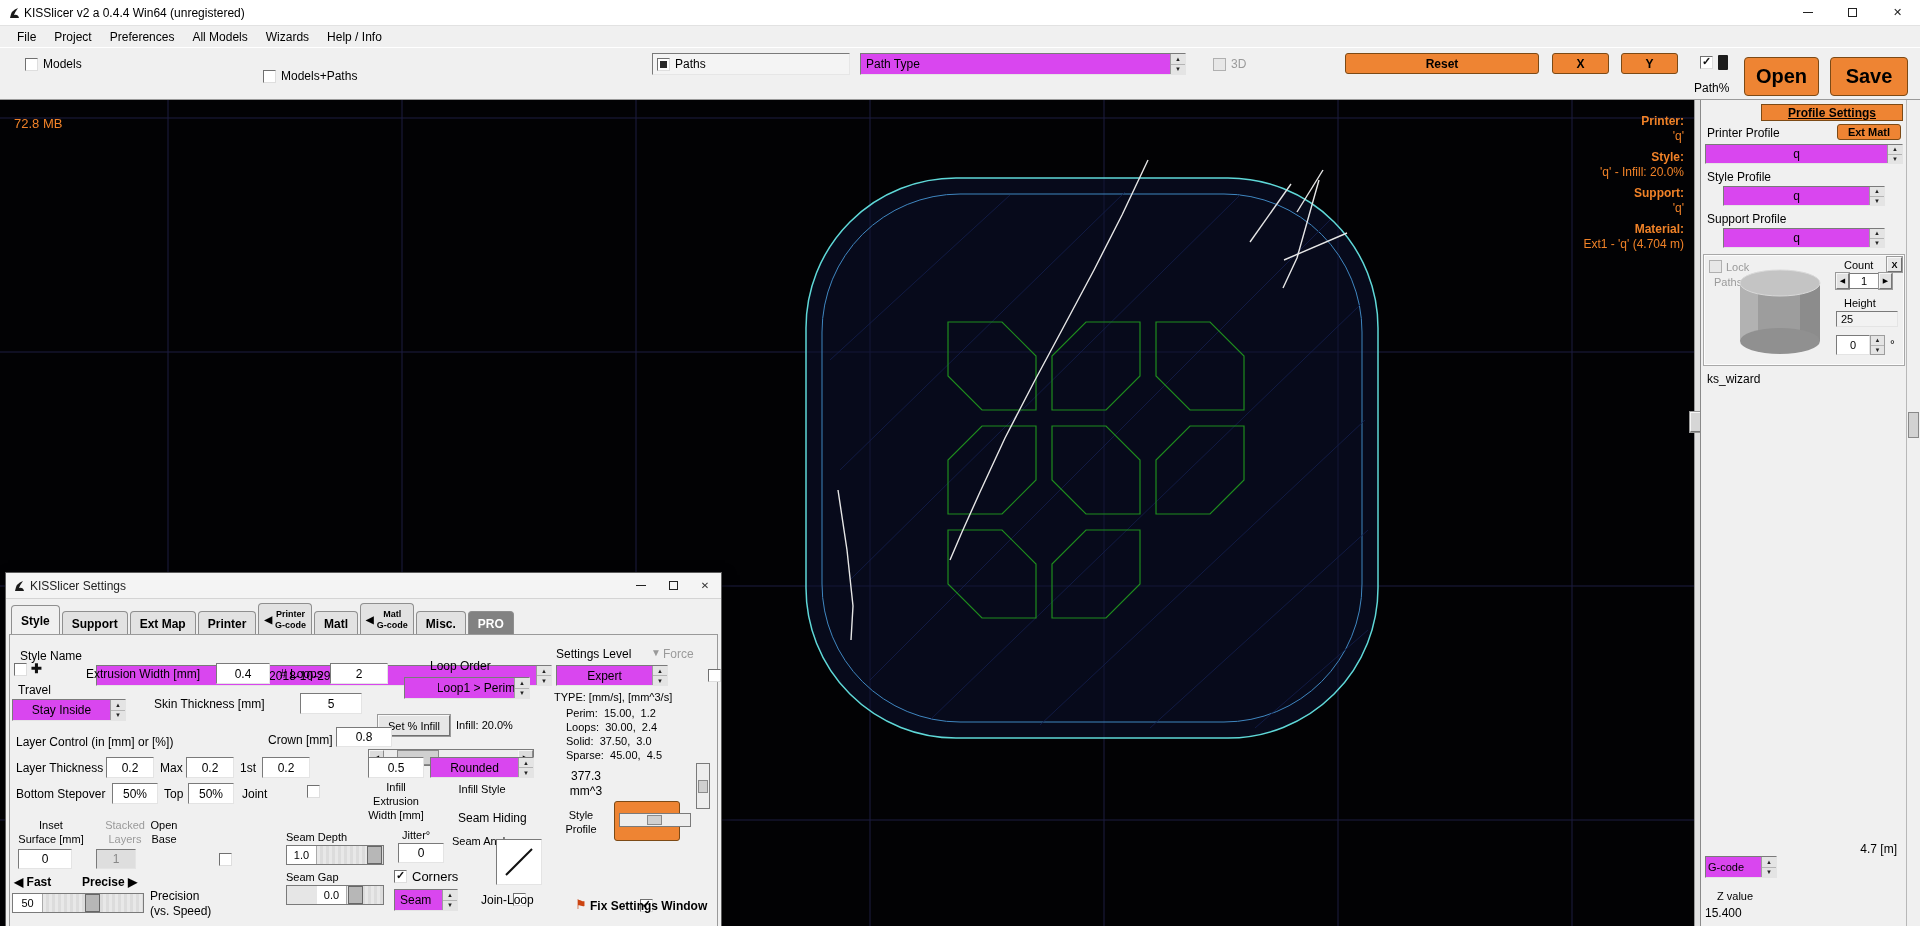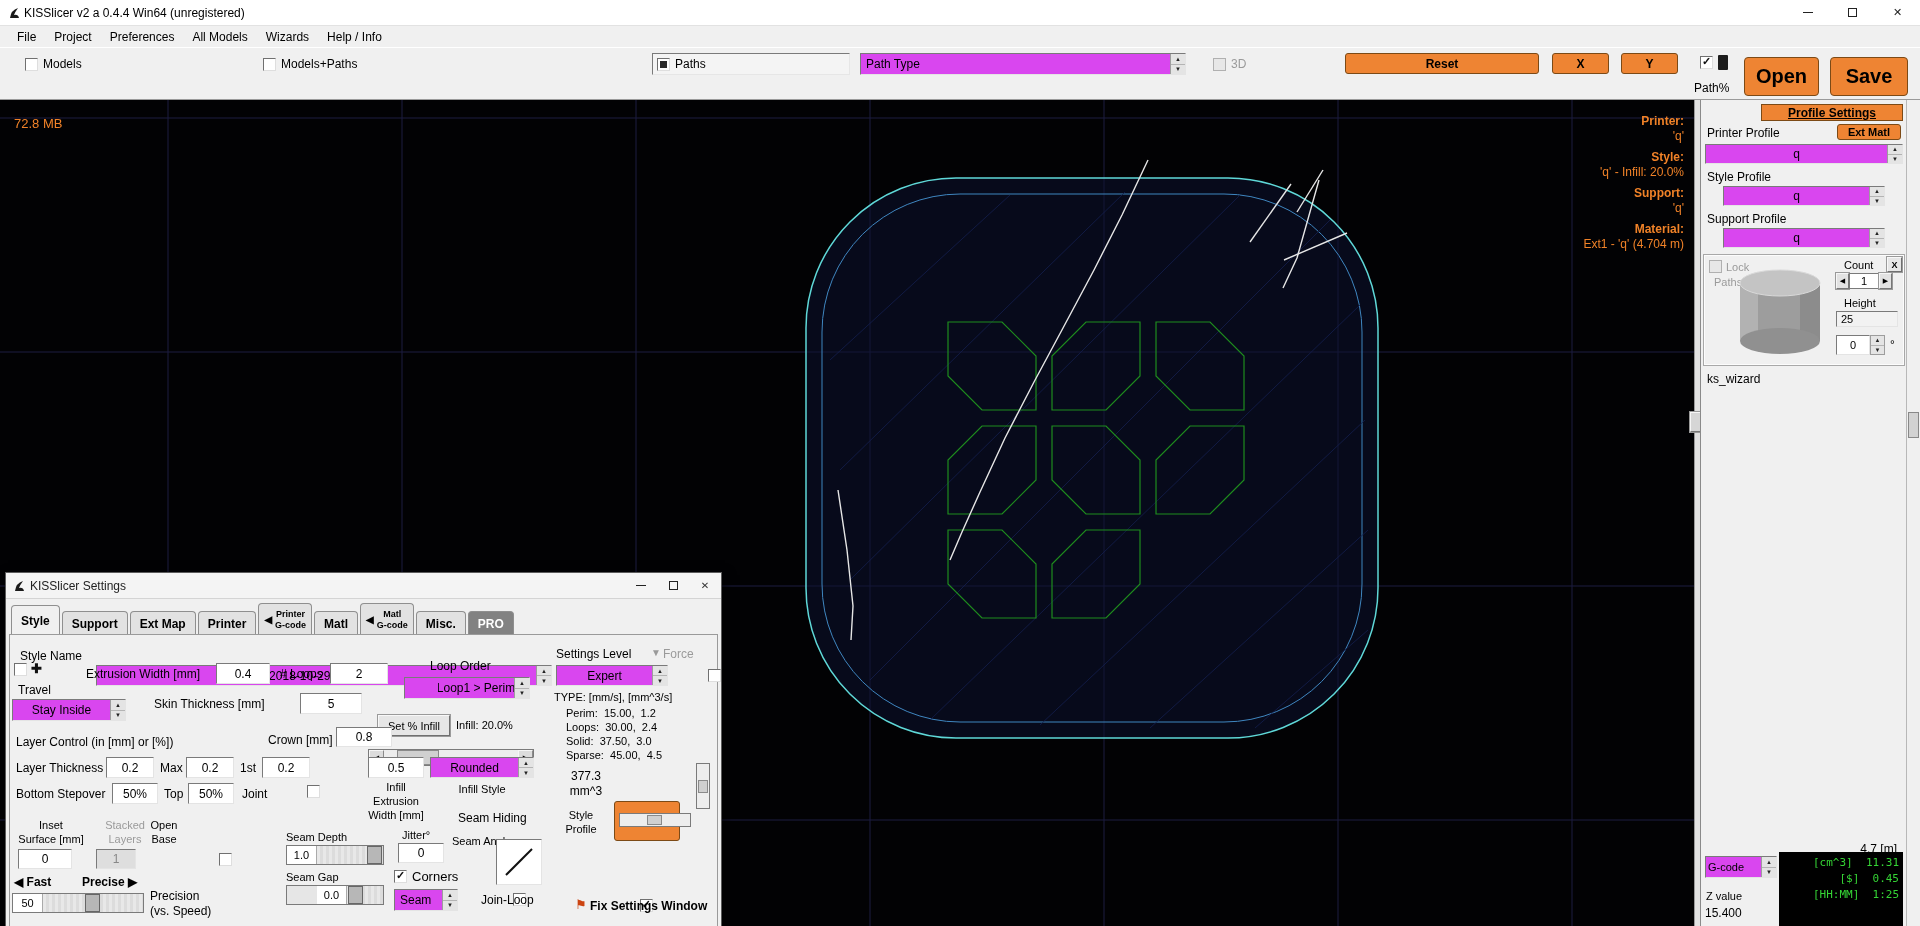--- a/index.html
+++ b/index.html
@@ -137,21 +137,21 @@
     <span class="menu-item">All Models</span>
     <span class="menu-item">Wizards</span>
     <span class="menu-item">Help / Info</span>
   </div>
 
   <div class="abs toolbar">
     <label class="cbrow" style="left:25px;top:9px;">
       <span class="cbx"></span>
       <span>Models</span>
     </label>
-    <label class="cbrow" style="left:263px;top:9px;justify-content:flex-end;">
+    <label class="cbrow" style="left:263px;top:21px;justify-content:flex-end;">
       <span class="cbx"></span>
       <span>Models+Paths</span>
     </label>
     <div class="abs sunkenbox" style="left:652px;top:5px;width:198px;height:22px;display:flex;align-items:center;gap:5px;padding-left:4px;background:#f4f4f4;">
       <span class="cbx darkfill"></span>
       <span>Paths</span>
     </div>
     <div class="combo" style="left:860px;top:5px;width:326px;height:22px;">
       <span class="ct">Path Type</span>
       <span class="updn">
@@ -304,26 +304,21 @@
     <span class="lb" style="left:6px;top:272px;">ks_wizard</span>
 
     <span class="lb" style="left:100px;top:742px;width:96px;text-align:right;">4.7 [m]</span>
     <div class="combo" style="left:4px;top:756px;width:72px;height:22px;">
       <span class="ct" style="font-size:11px;padding:0 2px;">G-code</span>
       <span class="updn">
           <i class="u"></i>
           <i class="d"></i>
         </span>
     </div>
-    <div class="statsbox">
-      <div class="pre">[cm^3]  11.31</div>
-      <div class="pre">[$]  0.45</div>
-      <div class="pre">[HH:MM]  1:25</div>
-    </div>
-    <span class="lb f11" style="left:5px;top:790px;text-align:right;">Z value</span>
+    <span class="lb f11" style="left:16px;top:790px;text-align:right;">Z value</span>
     <span class="lb" style="left:4px;top:806px;">15.400</span>
   </div>
 
   <div class="abs vscroll">
     <div class="th" style="top:312px;height:26px;"></div>
   </div>
 
   <div class="abs swindow">
     <div class="sw-title">
       <svg class="abs" style="left:6px;top:6px;" width="14" height="14" viewBox="0 0 14 14">

